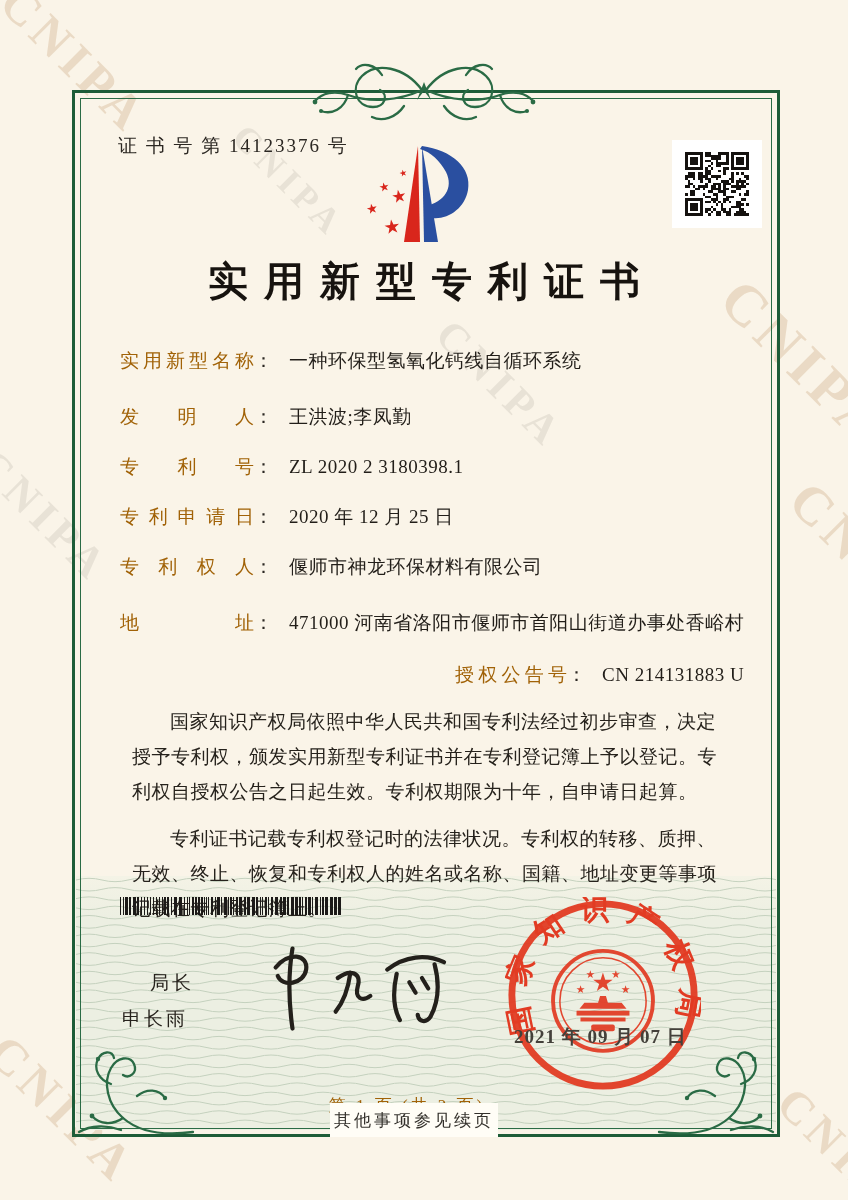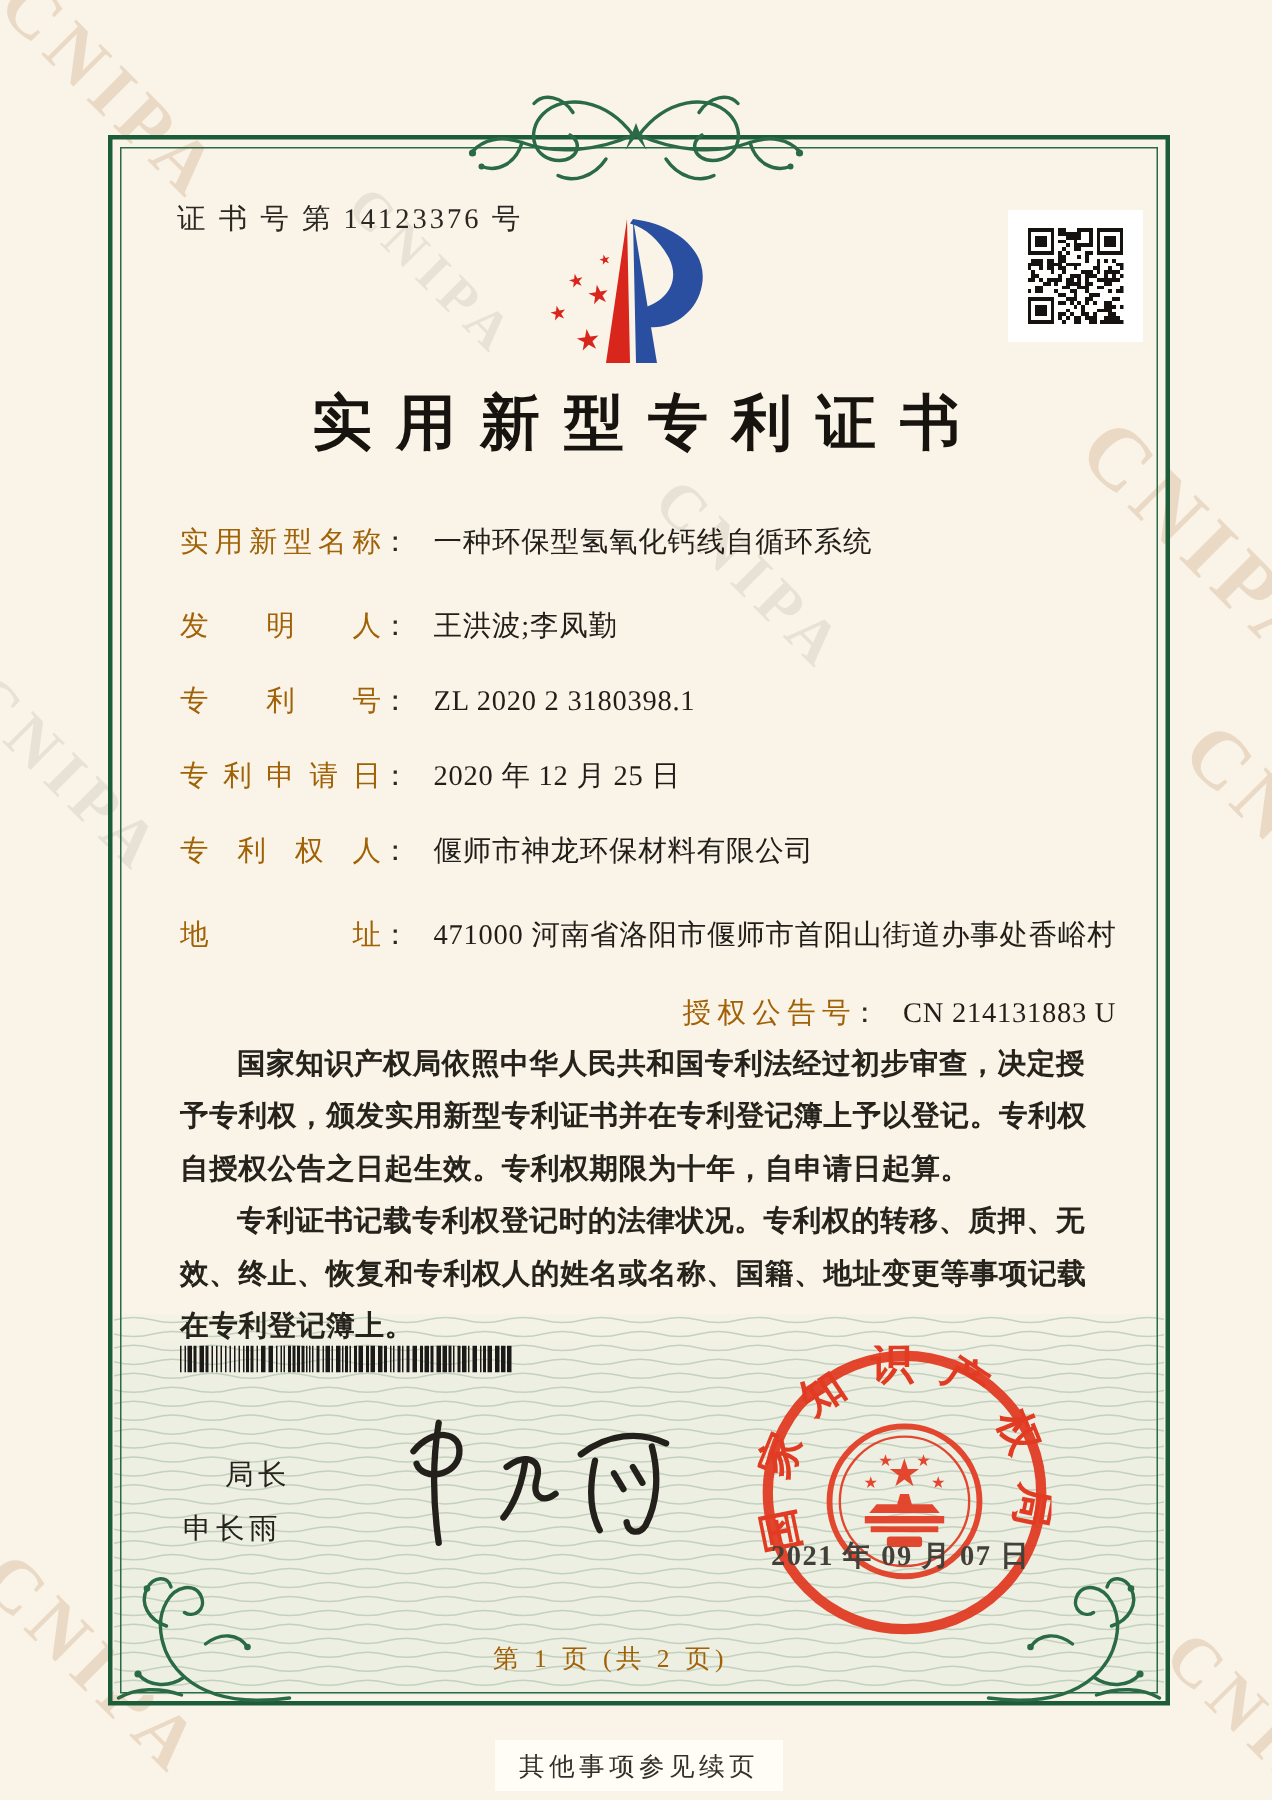--- a/index.html
+++ b/index.html
@@ -29,33 +29,33 @@
   .frow{position:absolute;left:0;white-space:nowrap;}
   .flabel{display:inline-block;width:134px;text-align:justify;text-align-last:justify;color:#a16207;}
   .fcolon{display:inline-block;color:#2b2722;}
   .fvalue{display:inline-block;margin-left:16px;letter-spacing:0.5px;color:#221e19;}
   .r0{top:0px;}.r1{top:56px;}.r2{top:106px;}.r3{top:156px;}.r4{top:206px;}.r5{top:262px;}.r6{top:314px;}
   .grant2{position:absolute;left:335px;top:0;white-space:nowrap;}
   .grant2 .flabel{width:112px;}
   
   .body-text{position:absolute;left:120px;top:692px;width:614px;font-size:19px;line-height:35px;
              letter-spacing:0.5px;color:#26221c;}
-  .body-text p{margin:0;text-indent:2em;font-weight:bold;}
+  .body-text p{margin:12px;text-indent:2em;}
   
   .barcode{position:absolute;left:120px;top:897px;}
   .barcode svg{fill:#1c1a18;}
   .director-label{position:absolute;left:122px;top:970px;font-size:19px;letter-spacing:3px;color:#26221c;margin-left:28px;}
   .director-name{position:absolute;left:122px;top:1006px;font-size:19px;letter-spacing:3px;color:#26221c;}
   .signature{position:absolute;left:248px;top:938px;}
   .signature path{stroke:#23201b;stroke-width:4;fill:none;stroke-linecap:round;stroke-linejoin:round;}
   .seal{position:absolute;left:505px;top:897px;}
   .seal-date{position:absolute;left:514px;top:1024px;font-size:19px;font-weight:bold;letter-spacing:1px;color:#43403a;}
   .page-number{position:absolute;left:72px;top:1094px;width:670px;text-align:center;font-size:17px;
                letter-spacing:3px;color:#a16207;}
-  .cont-note{position:absolute;left:330px;top:1160px;width:192px;height:34px;background:#fffdf6;
+  .cont-note{position:absolute;left:330px;top:1103px;width:168px;height:34px;background:#fffdf6;
              display:flex;align-items:center;justify-content:center;font-size:17px;letter-spacing:3px;color:#33302b;}
   
   .flourish path{stroke:#2a6b45;stroke-width:2.3;fill:none;stroke-linecap:round;}
   .flourish .fill{fill:#2a6b45;stroke:none;}
   .fl-top{position:absolute;left:286px;top:54px;}
   .fl-bl{position:absolute;left:63px;top:1034px;}
   .fl-br{position:absolute;left:655px;top:1034px;transform:scaleX(-1);}
 </style>
 </head>
 <body>

